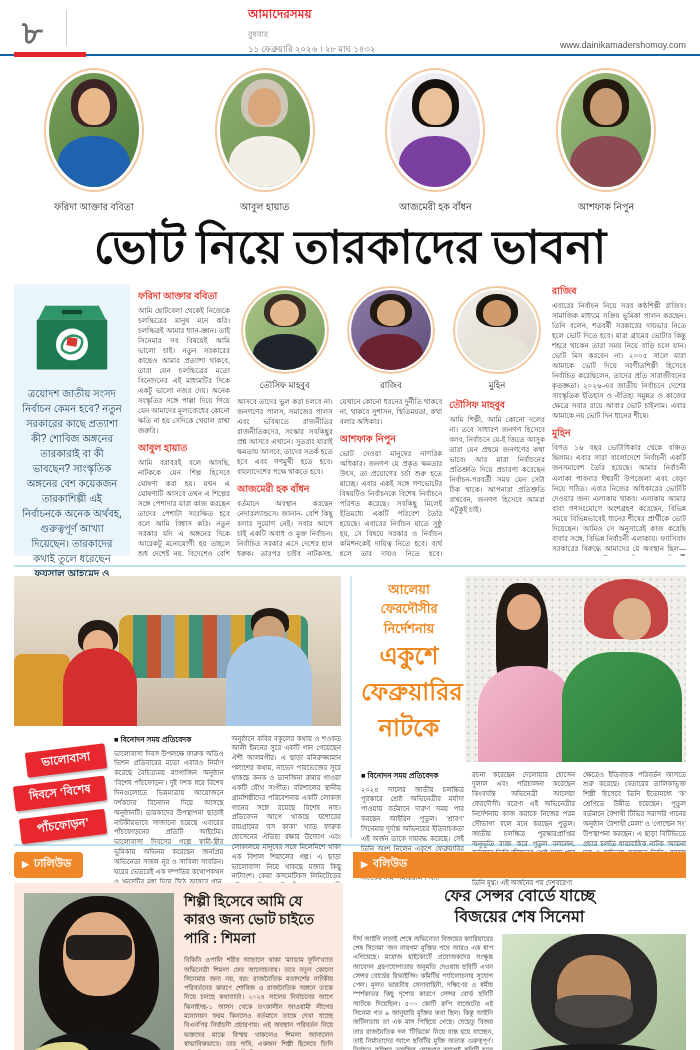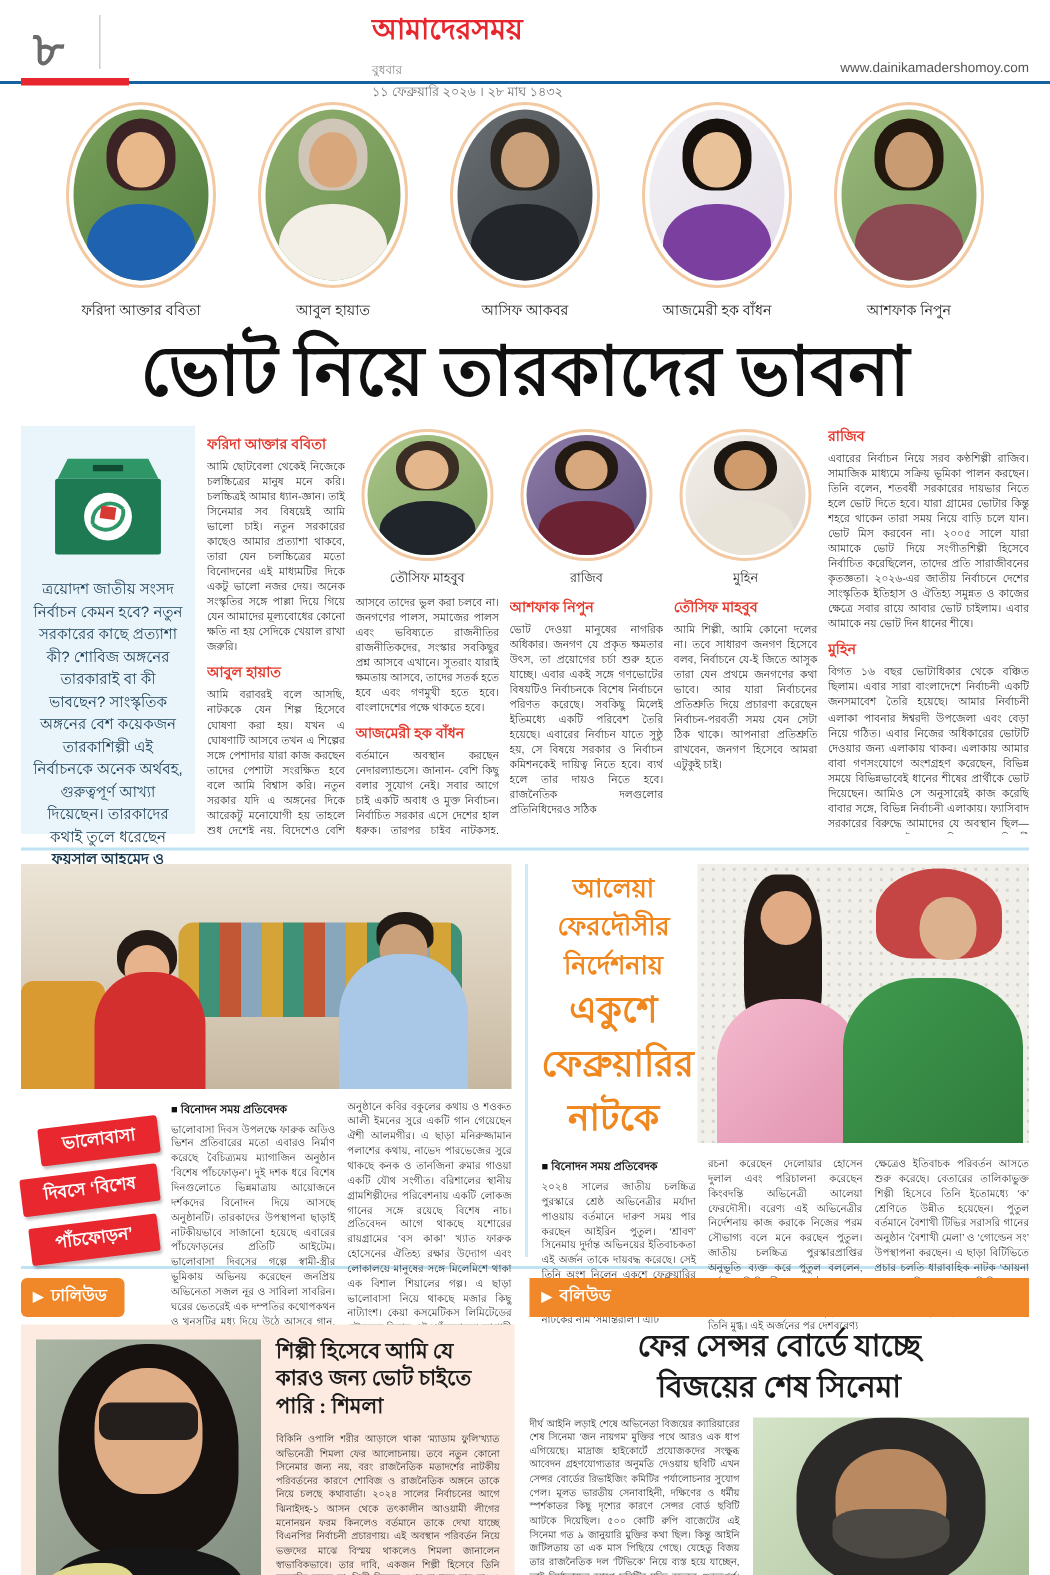--- a/index.html
+++ b/index.html
@@ -10,21 +10,21 @@
   
   .hdr { position:relative; height:56px; padding:6px 14px 0 14px; border-bottom:2px solid #15629e; }
   .hdr-red { position:absolute; left:14px; bottom:-3px; width:72px; height:5px; background:#e8262d; }
   .pageno { position:absolute; left:22px; top:8px; font-size:32px; color:#6a6a6a; font-weight:bold; }
   .hdr-sep { position:absolute; left:66px; top:10px; width:1px; height:36px; background:#cfcfcf; }
   .seclogo { position:absolute; left:84px; top:10px; font-size:27px; font-weight:bold; letter-spacing:1px; }
   .seclogo .w1 { background:linear-gradient(90deg,#2aa9e0 0%,#e8262d 25%,#f7941e 45%,#3aae49 65%,#7b3fa0 85%,#e8262d 100%);
                  -webkit-background-clip:text; background-clip:text; color:transparent; }
   .seclogo .w2 { color:#15629e; margin-left:5px; }
   .brandblk { position:absolute; left:248px; top:5px; }
-  .brand { color:#e8262d; font-weight:bold; font-size:19px; }
+  .brand { color:#e8262d; font-weight:bold; font-size:12px; }
   .day { font-size:8px; color:#8a8a8a; margin-top:3px; }
   .date { font-size:8.5px; color:#6f6f6f; margin-top:2px; }
   .website { position:absolute; right:14px; bottom:4px; font-size:9px; color:#555; }
 
   
   .celebs { display:flex; justify-content:space-between; padding:12px 40px 0 40px; }
   .celeb { width:108px; text-align:center; }
   .oval { width:100px; height:124px; margin:0 auto; border:2px solid #f3c9a2; border-radius:50%; padding:3px; background:#fff; }
   .oval .pp { width:100%; height:100%; border-radius:50%; }
   .celeb .nm { margin-top:8px; font-size:9.5px; color:#222; }
@@ -79,21 +79,21 @@
   .rib { display:block; background:#e8282e; color:#fff; font-weight:bold; font-size:11.5px;
          padding:3px 5px; margin:8px 0; text-align:center; transform:rotate(-7deg);
          box-shadow:1px 2px 2px rgba(0,0,0,.25); border-radius:2px; }
   .rib.r1 { margin-left:12px; } .rib.r3 { margin-left:6px; }
   .vcol { flex:1; }
   .byline { font-size:7.4px; font-weight:bold; color:#111; margin-bottom:3px; }
   .btext { font-size:6.8px; line-height:1.45; color:#333; text-align:justify; }
 
   .ptop { display:flex; gap:8px; }
   .ptitle { width:96px; text-align:center; padding-top:4px; }
-  .kick { color:#f0881f; font-weight:bold; font-size:17px; line-height:1.5; }
+  .kick { color:#f0881f; font-weight:bold; font-size:13px; line-height:1.5; }
   .ptl { display:block; color:#f0881f; font-weight:bold; font-size:24px; line-height:1.5; }
   .pphoto { flex:1; position:relative; height:186px; overflow:hidden; background:#f1efe9;
             background-image:radial-gradient(#d8d4cc 1px, transparent 1.2px); background-size:7px 7px; }
   .pt-lh { position:absolute; left:14%; top:4%; width:52px; height:110px; background:#241a16; border-radius:40% 40% 30% 30%; }
   .pt-lf { position:absolute; left:19%; top:10%; width:34px; height:36px; background:#e0ab84; border-radius:50%; }
   .pt-lb { position:absolute; left:6%; bottom:0; width:96px; height:96px; background:linear-gradient(135deg,#f3b9cd,#e293b0); border-radius:44% 44% 0 0; }
   .pt-rs { position:absolute; right:8%; top:2%; width:84px; height:60px; background:#c54444; border-radius:50% 50% 30% 30%; }
   .pt-rf { position:absolute; right:16%; top:12%; width:38px; height:42px; background:#dcb28e; border-radius:48%; }
   .pt-rb { position:absolute; right:2%; bottom:0; width:120px; height:110px; background:linear-gradient(135deg,#3f9a4e,#2f7c3c); border-radius:42% 42% 0 0; }
   .pcols { display:flex; gap:8px; margin-top:8px; }
@@ -114,21 +114,21 @@
   .sh-hair { position:absolute; left:10%; top:2%; width:80%; height:74%; background:#17120f; border-radius:48% 48% 40% 40%; }
   .sh-face { position:absolute; left:26%; top:10%; width:48%; height:44%; background:#e0ae86; border-radius:48% 48% 44% 44%; }
   .sh-glass { position:absolute; left:28%; top:22%; width:44%; height:13%; background:#241f1c; border-radius:8px; }
   .sh-body { position:absolute; left:8%; bottom:0; width:84%; height:28%; background:#151515; border-radius:46% 46% 0 0; }
   .sh-shawl { position:absolute; left:0; bottom:0; width:44%; height:22%; background:#ded98f; border-radius:60% 30% 0 0; }
   .shcol { flex:1; }
   .shhead { font-size:14px; font-weight:bold; color:#1b1b1b; line-height:1.35; font-family:"Liberation Serif", serif; margin-bottom:6px; }
   .shtext { font-size:6.4px; line-height:1.45; color:#333; text-align:justify; }
 
   .bwhead { text-align:center; font-family:"Liberation Serif", serif; font-weight:bold;
-            font-size:20px; color:#1b1b1b; line-height:1.35; margin:7px 0 6px 0; }
+            font-size:16px; color:#1b1b1b; line-height:1.35; margin:7px 0 6px 0; }
   .bwflex { display:flex; gap:9px; }
   .bwtext { flex:1; font-size:6.4px; line-height:1.45; color:#333; text-align:justify; }
   .vjphoto { position:relative; width:184px; height:162px; flex:none; overflow:hidden;
              background:linear-gradient(135deg,#d5e4c8,#9fb78f); }
   .vj-hair { position:absolute; left:16%; top:0; width:68%; height:70%; background:#2c2a28; border-radius:46% 46% 44% 44%; }
   .vj-face { position:absolute; left:30%; top:13%; width:40%; height:42%; background:#b98a62; border-radius:48% 48% 42% 42%; }
   .vj-beard { position:absolute; left:29%; top:38%; width:42%; height:20%; background:#4c4843; border-radius:30% 30% 50% 50%; }
   .vj-body { position:absolute; left:2%; bottom:0; width:96%; height:32%; background:#1b1b1b; border-radius:44% 44% 0 0; }
 </style>
 </head>
@@ -161,30 +161,20 @@
     </div>
     <div class="celeb">
       <div class="oval">
           <div class="pp" style="--bg:linear-gradient(135deg,#8fae6e,#6c9150);--hair:#cfc6b8;--skin:#d9a77c;--shirt:#f3efe6">
             <i class="hair"></i>
             <i class="face"></i>
             <i class="bod"></i>
           </div>
         </div>
       <div class="nm">আবুল হায়াত</div>
-    </div>
-    <div class="celeb">
-      <div class="oval">
-          <div class="pp" style="--bg:linear-gradient(135deg,#6a6f74,#3e4347);--hair:#2c2620;--skin:#caa07b;--shirt:#23272b">
-            <i class="hair"></i>
-            <i class="face"></i>
-            <i class="bod"></i>
-          </div>
-        </div>
-      <div class="nm">আসিফ আকবর</div>
     </div>
     <div class="celeb">
       <div class="oval">
           <div class="pp" style="--bg:linear-gradient(135deg,#f4f2f5,#e3dde8);--hair:#17110e;--skin:#e9c299;--shirt:#7b3fa0">
             <i class="hair"></i>
             <i class="face"></i>
             <i class="bod"></i>
           </div>
         </div>
       <div class="nm">আজমেরী হক বাঁধন</div>
@@ -245,20 +235,21 @@
 
       <div class="lc lc3">
         <div class="circ">
             <div class="pp" style="--bg:linear-gradient(135deg,#8d7aa8,#5d4f79);--hair:#241a14;--skin:#d7a87e;--shirt:#6b2233">
               <i class="hair"></i>
               <i class="face"></i>
               <i class="bod"></i>
             </div>
           </div>
         <div class="ccap">রাজিব</div>
+        <div class="stext">যেখানে কোনো ধরনের দুর্নীতি থাকবে না, থাকবে সুশাসন, স্থিতিময়তা, কথা বলার অধিকার।</div>
         <div class="shead">আশফাক নিপুন</div>
         <div class="stext">ভোট দেওয়া মানুষের নাগরিক অধিকার। জনগণ যে প্রকৃত ক্ষমতার উৎস, তা প্রয়োগের চর্চা শুরু হতে যাচ্ছে। এবার একই সঙ্গে গণভোটের বিষয়টিও নির্বাচনকে বিশেষ নির্বাচনে পরিণত করেছে। সবকিছু মিলেই ইতিমধ্যে একটি পরিবেশ তৈরি হয়েছে। এবারের নির্বাচন যাতে সুষ্ঠু হয়, সে বিষয়ে সরকার ও নির্বাচন কমিশনকেই দায়িত্ব নিতে হবে। ব্যর্থ হলে তার দায়ও নিতে হবে। রাজনৈতিক দলগুলোর প্রতিনিধিদেরও সঠিক</div>
       </div>
 
       <div class="lc lc4">
         <div class="circ">
             <div class="pp" style="--bg:linear-gradient(135deg,#f2eee9,#ddd6cd);--hair:#1d1712;--skin:#cf9b6d;--shirt:#e9e4da">
               <i class="hair"></i>
               <i class="face"></i>
               <i class="bod"></i>

